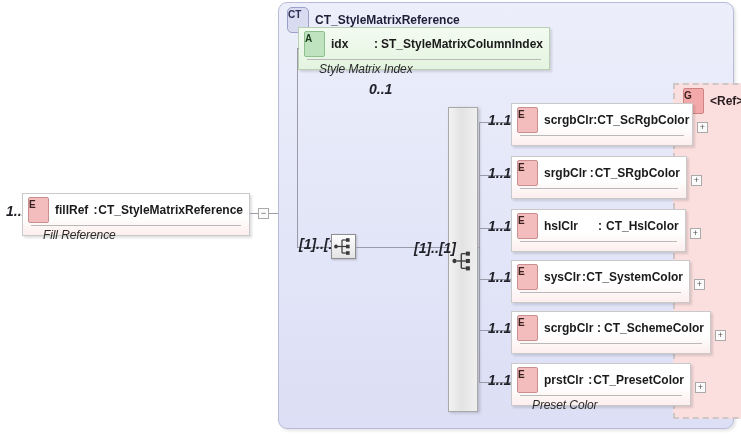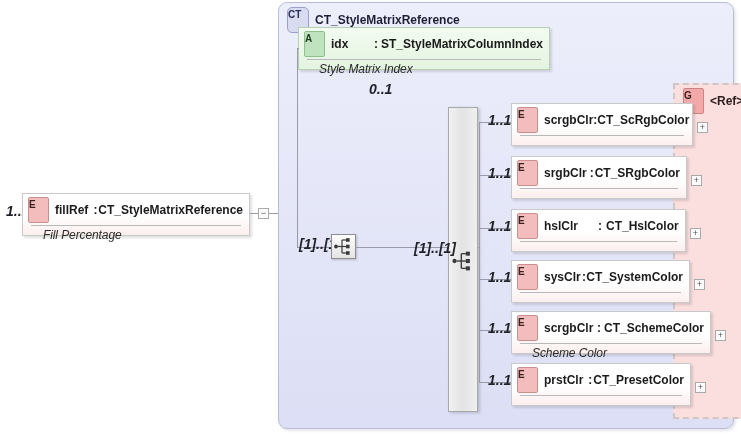--- a/index.html
+++ b/index.html
@@ -166,21 +166,21 @@
   <div class="node elem" id="n-fillref" style="left:22px; top:193px; width:228px; height:43px;">
     <div class="hdr">
       <span class="badge e">E</span>
       <span class="nm">fillRef</span>
       <span style="width:26px;"></span>
       <span class="sep">:</span>
       <span style="width:4px;"></span>
       <span class="ty">CT_StyleMatrixReference</span>
     </div>
     <div class="rule"></div>
-    <div class="doc">Fill Percentage</div>
+    <div class="doc">Fill Reference</div>
   </div>
 
   <div class="ln h" style="left:250px; top:213px; width:8px;"></div>
   <div class="toggle" id="t-fillref" style="left:258px; top:208px;">−</div>
   <div class="ln h" style="left:269px; top:213px; width:40px;"></div>
 
   <div id="ct-container">
     <div id="ct-title">
       <span class="badge ct">CT</span>
       <span>CT_StyleMatrixReference</span>
@@ -320,32 +320,32 @@
   <div class="node elem" style="left:511px; top:311px; width:200px; height:43px;">
     <div class="hdr">
       <span class="badge e">E</span>
       <span class="nm">scrgbClr</span>
       <span style="width:5px;"></span>
       <span class="sep">:</span>
       <span style="width:4px;"></span>
       <span class="ty">CT_SchemeColor</span>
     </div>
     <div class="rule"></div>
-    <div class="doc">Scheme Color</div>
   </div>
   <div class="toggle" style="left:715px; top:330px;">+</div>
 
   <div class="ln h" style="left:479px; top:382px; width:32px;"></div>
   <div class="card" style="left:488px; top:372px;">1..1</div>
   <div class="node elem" style="left:511px; top:363px; width:180px; height:43px;">
     <div class="hdr">
       <span class="badge e">E</span>
       <span class="nm">prstClr</span>
       <span style="width:18px;"></span>
       <span class="sep">:</span>
       <span style="width:4px;"></span>
       <span class="ty">CT_PresetColor</span>
     </div>
     <div class="rule"></div>
+    <div class="doc">Preset Color</div>
   </div>
   <div class="toggle" style="left:695px; top:382px;">+</div>
 
 </div>
 
 </body></html>

